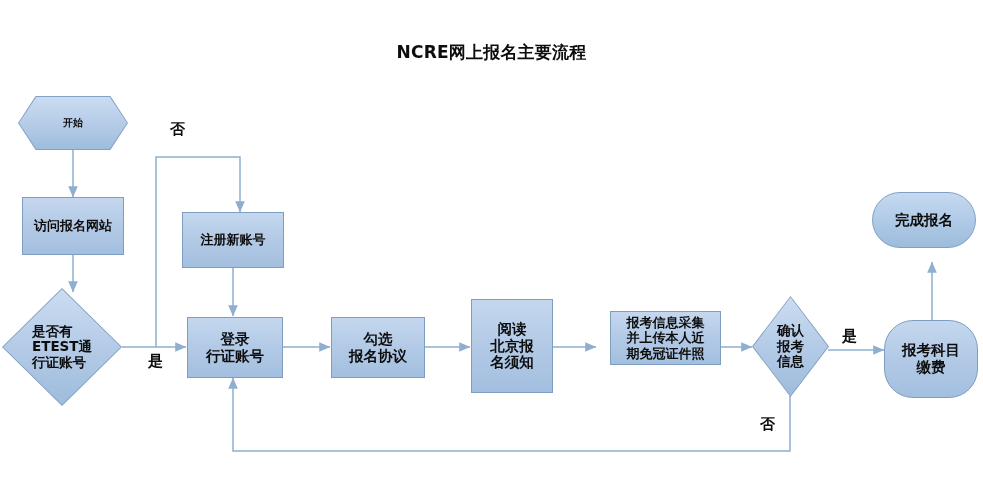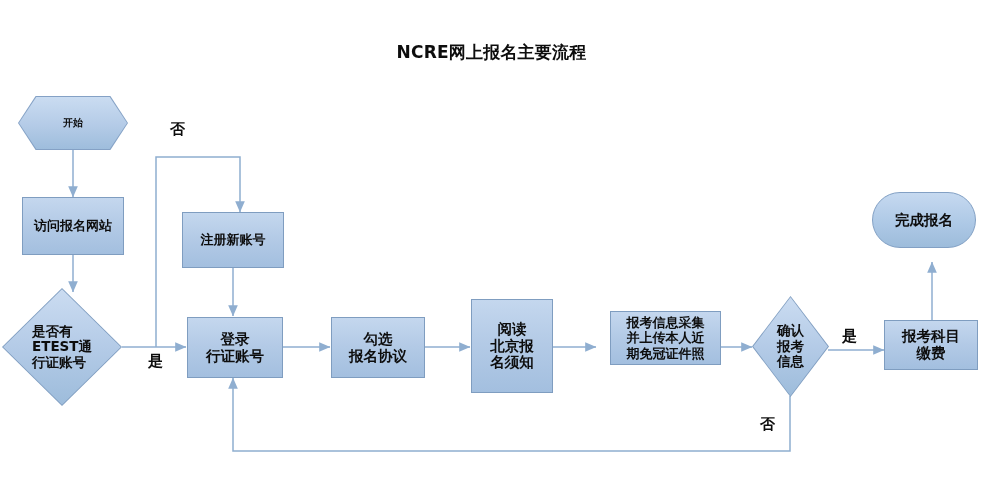--- a/index.html
+++ b/index.html
@@ -189,21 +189,21 @@
 并上传本人近
 期免冠证件照</span>
   </div>
 
   <div class="dia-wrap" style="left:752px; top:296px; width:77px; height:101px;">
     <div class="dia-inner">确认
 报考
 信息</div>
   </div>
 
-  <div class="node proc" style="left:884px; top:320px; width:94px; height:50px;">
+  <div class="node proc" style="left:884px; top:320px; width:94px; height:78px;border-radius:29px;">
     <span>报考科目
 缴费</span>
   </div>
 
   <div class="node pill" style="left:872px; top:192px; width:104px; height:56px;">
     <span>完成报名</span>
   </div>
 
   <div class="edge-label" style="left:170px; top:120px;">否</div>
 

